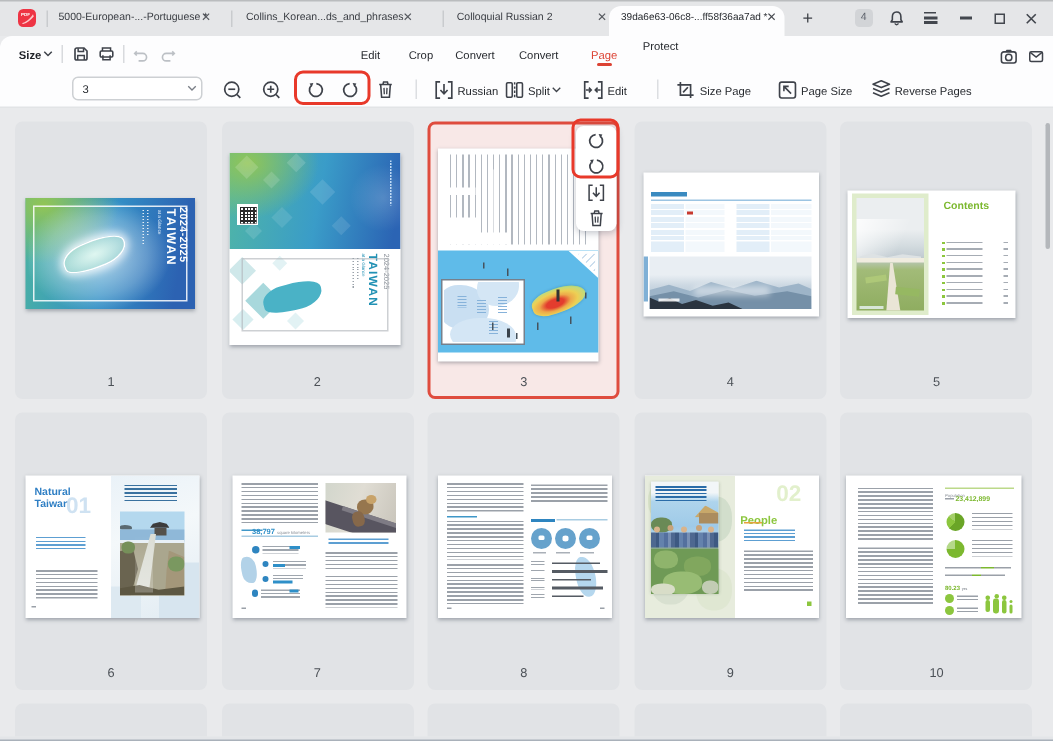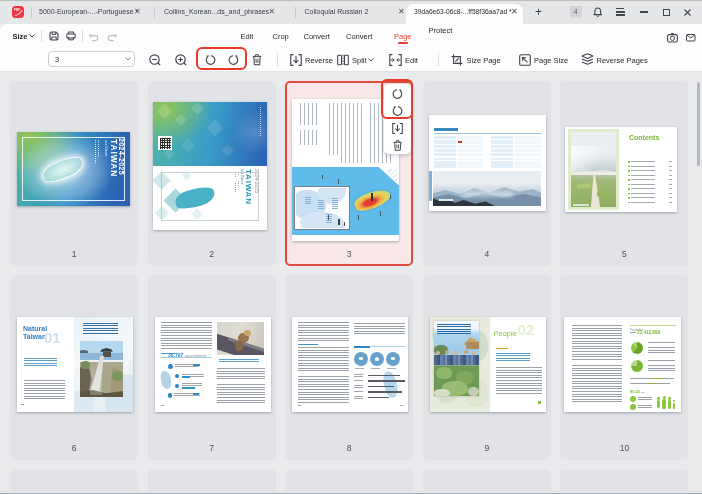--- a/index.html
+++ b/index.html
@@ -122,21 +122,21 @@
  <path d="M0.8 2.4 L9.2 2.4 M3.3 2.2 L3.7 0.7 L6.3 0.7 L6.7 2.2" fill="none" stroke="#3e424a" stroke-width="1"></path>
  <path d="M1.8 2.6 L2.4 10.8 L7.6 10.8 L8.2 2.6" fill="none" stroke="#3e424a" stroke-width="1.05"></path>
  <path d="M4 4.6 L4.2 8.8 M6 4.6 L5.8 8.8" stroke="#3e424a" stroke-width="0.9"></path>
 </svg>
 <div class="sep" style="left:277px;top:52.5px;height:13px;background:#dcdee1"></div>
 
 <svg style="left:290px;top:53.5px" width="12" height="12" viewBox="0 0 12 12">
  <path d="M3.4 0.6 L0.8 0.6 L0.8 11.4 L3.4 11.4 M8.6 0.6 L11.2 0.6 L11.2 11.4 L8.6 11.4" fill="none" stroke="#3e424a" stroke-width="1.1"></path>
  <path d="M6 2 L6 8.2 M3.6 6 L6 8.6 L8.4 6" fill="none" stroke="#3e424a" stroke-width="1.1"></path>
 </svg>
-<div class="mtx" style="left:305px;top:55.5px">Reverse</div>
+<div class="mtx" style="left:305px;top:55.5px">Russian</div>
 
 <svg style="left:337px;top:53.5px" width="12" height="12" viewBox="0 0 12 12">
  <rect x="0.7" y="1.2" width="3.8" height="9.6" rx="0.8" fill="none" stroke="#3e424a" stroke-width="1.05"></rect>
  <rect x="7.5" y="1.2" width="3.8" height="9.6" rx="0.8" fill="none" stroke="#3e424a" stroke-width="1.05"></rect>
  <path d="M6.1 0.8 L6.1 11.2" stroke="#3e424a" stroke-width="1" stroke-dasharray="1.6 1.2"></path>
 </svg>
 <div class="mtx" style="left:352px;top:55.5px">Split</div>
 <svg style="left:368px;top:57.5px" width="6" height="4" viewBox="0 0 6 4">
     <path d="M0.5 0.5 L3 3 L5.5 0.5" fill="none" stroke="#3e424a" stroke-width="0.9"></path>
   </svg>
@@ -441,21 +441,21 @@
    <div class="ab" style="left:20px;top:30px;width:4px;height:4px;background:#d9b48c;border-radius:50%"></div>
    <div class="ab" style="left:30px;top:29px;width:4px;height:4px;background:#c8a37a;border-radius:50%"></div>
    <div class="ab" style="left:38px;top:30px;width:4px;height:4px;background:#d9b48c;border-radius:50%"></div>
    <div class="ab" style="left:0;top:45px;width:45px;height:30px;background:#6f9a56"></div>
    <div class="ab" style="left:2px;top:46px;width:16px;height:12px;background:#8fb46c;border-radius:45%"></div>
    <div class="ab" style="left:22px;top:50px;width:18px;height:13px;background:#81a75e;border-radius:45%"></div>
    <div class="ab" style="left:8px;top:60px;width:26px;height:15px;background:#98bc74;border-radius:45%"></div>
    <div class="ab" style="left:0px;top:68px;width:16px;height:8px;background:#d8ddc8;border-radius:45%"></div>
    <div class="ab" style="left:34px;top:66px;width:11px;height:9px;background:#c2ccb4;border-radius:45%"></div>
  </div>
- <div class="ab" style="left:64px;top:12px;font-size:7.5px;font-weight:normal;color:#8cc63e">People</div>
+ <div class="ab" style="left:64px;top:25px;font-size:7.5px;font-weight:bold;color:#8cc63e">People</div>
  <div class="ab" style="left:88px;top:4px;font-size:15px;font-weight:bold;color:#e2f0cc">02</div>
  <div class="ab" style="left:66px;top:31px;width:12px;height:1.2px;background:#e8a13c"></div>
  <div class="btx" style="left:66px;top:36px;width:34px;height:9px;background:repeating-linear-gradient(#5d9fd2 0 1px,transparent 1px 2.3px)"></div>
  <div class="tx" style="left:66px;top:50px;width:46px;height:28px"></div>
  <div class="ab" style="left:108px;top:84px;width:3px;height:3px;background:#8cc63e"></div>
 </div>
 
 <div class="pg" style="left:564px;top:317px;width:117px;height:95px;overflow:hidden">
  <div class="tx" style="left:8px;top:8px;width:50px;height:36px"></div>
  <div class="tx" style="left:8px;top:48px;width:50px;height:38px"></div>

